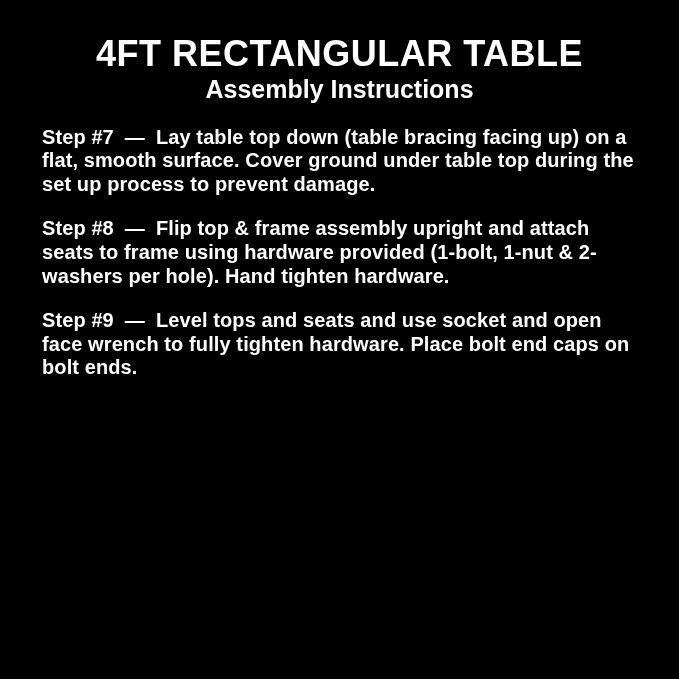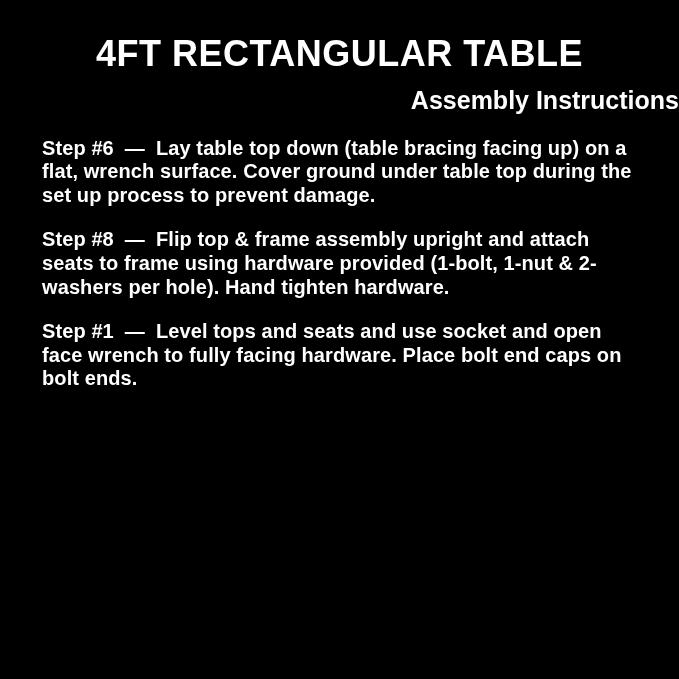--- a/index.html
+++ b/index.html
@@ -24,22 +24,21 @@
   }
   .title {
     font-size: 36px;
     line-height: 1.1;
     letter-spacing: 0.5px;
     margin: 0;
   }
   .subtitle {
     font-size: 25px;
     line-height: 1.2;
-    margin: 11px 0 0 0;
-    text-align: right;
+    margin: 0 0 0 0;
   }
   .steps {
     padding: 22px 38px 0 42px;
   }
   .step {
     font-size: 20px;
     line-height: 1.18;
     margin: 0 0 21px 0;
     letter-spacing: 0.1px;
   }
@@ -53,23 +52,23 @@
 
 <div class="sheet">
 
   <div class="header">
     <h1 class="title">4FT RECTANGULAR TABLE</h1>
     <h2 class="subtitle">Assembly Instructions</h2>
   </div>
 
   <div class="steps">
 
-    <p class="step"><span>Step #6</span><span class="step-sep">—</span><span>Lay table top down (table bracing facing up) on a flat, wrench surface. Cover ground under table top during the set up process to prevent damage.</span></p>
+    <p class="step"><span>Step #7</span><span class="step-sep">—</span><span>Lay table top down (table bracing facing up) on a flat, smooth surface. Cover ground under table top during the set up process to prevent damage.</span></p>
 
 
 
     <p class="step"><span>Step #8</span><span class="step-sep">—</span><span>Flip top &amp; frame assembly upright and attach seats to frame using hardware provided (1-bolt, 1-nut &amp; 2-washers per hole). Hand tighten hardware.</span></p>
 
-    <p class="step"><span>Step #1</span><span class="step-sep">—</span><span>Level tops and seats and use socket and open face wrench to fully facing hardware. Place bolt end caps on bolt ends.</span></p>
+    <p class="step"><span>Step #9</span><span class="step-sep">—</span><span>Level tops and seats and use socket and open face wrench to fully tighten hardware. Place bolt end caps on bolt ends.</span></p>
 
   </div>
 
 </div>
 
 </body></html>

